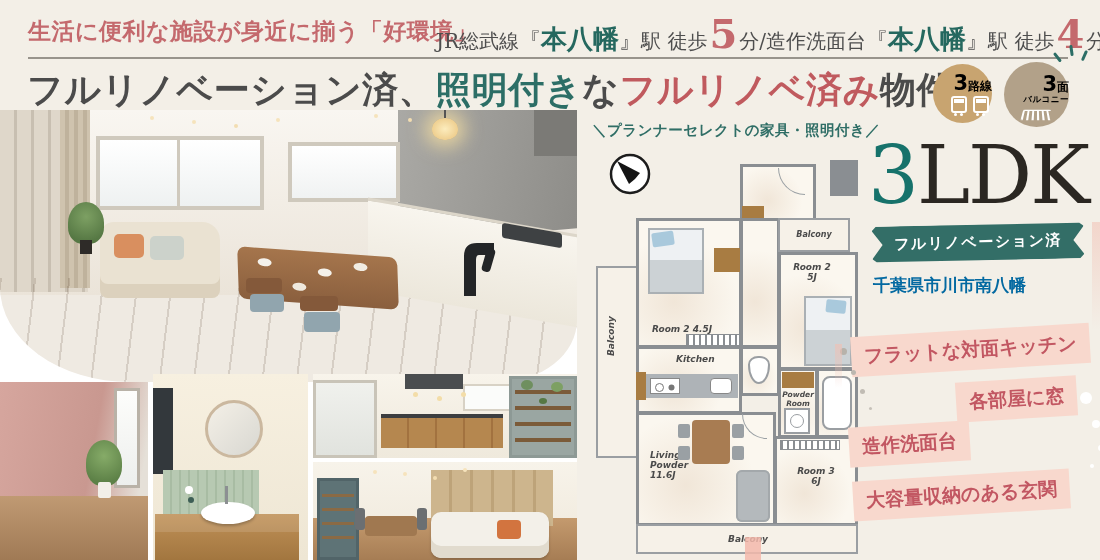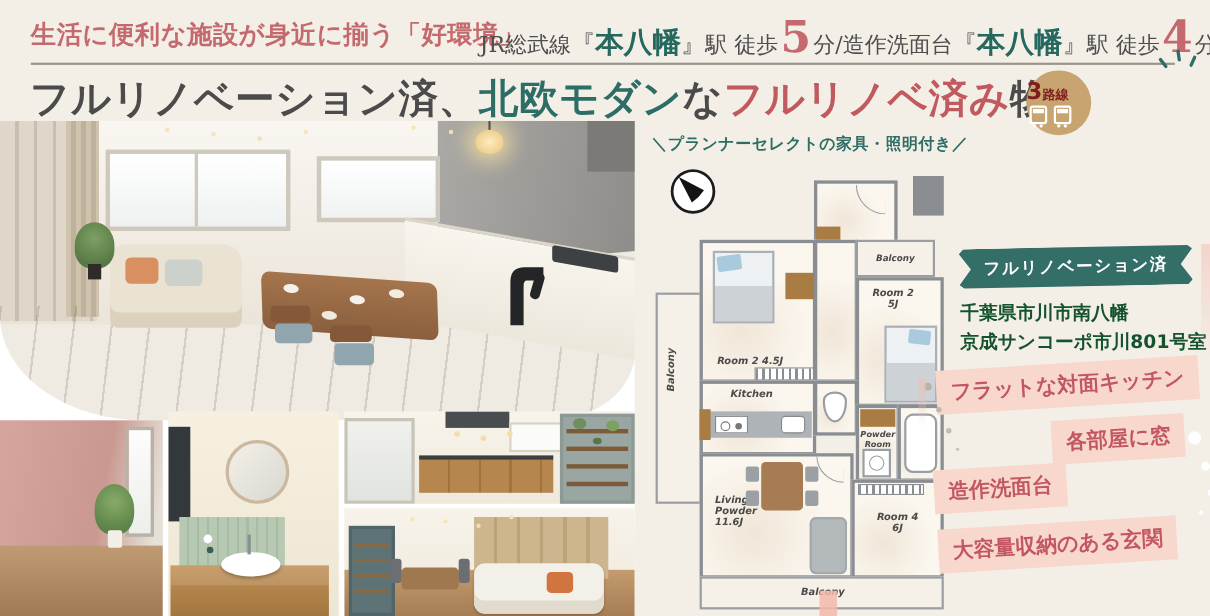--- a/index.html
+++ b/index.html
@@ -16,21 +16,21 @@
   .ac-b{color:#4e4e4e;font-size:22px;}
   .ac-num{color:#c4696d;font-size:40px;font-weight:bold;line-height:1;vertical-align:-5px;margin:0 2px;}
   .divider{position:absolute;left:28px;top:57px;width:1040px;height:2px;background:#98948c;}
 
   
   .title{position:absolute;left:27px;top:66px;font-size:36px;font-weight:bold;letter-spacing:.5px;
          color:#4b4b4b;white-space:nowrap;}
   .t-teal{color:#2c6e66;} .t-pink{color:#c05a5e;}
 
   
-  .badge{position:absolute;border-radius:50%;color:#7f1d1d;text-align:left;box-sizing:border-box;}
+  .badge{position:absolute;border-radius:50%;color:#000000;text-align:right;box-sizing:border-box;}
   .badge1{left:933px;top:64px;width:59px;height:59px;background:#c8a470;padding-top:7px;}
   .badge2{left:1004px;top:62px;width:65px;height:65px;background:#b2a189;padding-top:10px;}
   .b-num{font-size:21px;font-weight:bold;} .b-sm{font-size:12px;font-weight:bold;}
   .b-sub{font-size:8.5px;font-weight:bold;letter-spacing:.5px;margin-top:-2px;}
   .trains{margin-top:1px;}
   .train{display:inline-block;width:12px;height:13px;border:2px solid #fff;border-radius:3px;
          margin:0 3px 4px;position:relative;}
   .train::before{content:"";position:absolute;left:1px;right:1px;top:1px;height:4px;background:#fff;}
   .train::after{content:"";position:absolute;left:1px;bottom:-5px;width:3px;height:3px;border-radius:50%;
          background:#fff;box-shadow:6px 0 0 #fff;}
@@ -175,21 +175,21 @@
   .fp-arc{position:absolute;border:1.5px solid #9aa0a4;border-top:none;border-right:none;border-radius:0 0 0 100%;}
 
   
   .ldk{position:absolute;left:868px;top:136px;font-family:"DejaVu Serif",serif;font-size:80px;line-height:1;
        letter-spacing:-2px;color:#2b2722;white-space:nowrap;}
   .ldk .n{color:#16726b;}
   .ribbon{position:absolute;left:872px;top:224px;width:212px;height:37px;background:#336e67;color:#fff;
        font-size:15px;font-weight:bold;letter-spacing:1.5px;text-align:center;line-height:37px;
        transform:rotate(-1.5deg);
        clip-path:polygon(2% 0%,98% 4%,100% 12%,95% 50%,100% 88%,98% 100%,2% 96%,0% 88%,5% 50%,0% 12%);}
-  .address{position:absolute;left:873px;top:272px;font-size:17px;font-weight:bold;color:#14532d;line-height:26px;}
+  .address{position:absolute;left:873px;top:272px;font-size:17px;font-weight:bold;color:#0369a1;line-height:26px;}
   .tag{position:absolute;background:#f8d8cd;color:#c25762;font-size:19px;font-weight:bold;
        padding:7px 13px;white-space:nowrap;transform:rotate(-3.5deg);}
   .tag1{left:851px;top:330px;} .tag2{left:956px;top:379px;} .tag3{left:849px;top:424px;} .tag4{left:853px;top:475px;}
 
   
   .deco-gray-dots{position:absolute;left:840px;top:348px;width:7px;height:7px;border-radius:50%;background:#b7b2aa;
        box-shadow:10px 21px 0 -1px #bcb7af,19px 40px 0 -1px #c1bcb4,27px 57px 0 -2px #c6c1b9;}
   .deco-white-dots{position:absolute;left:1080px;top:392px;width:12px;height:12px;border-radius:50%;background:#fff;
        box-shadow:10px 26px 0 -2px #fff,15px 50px 0 -3px #fff,6px 68px 0 -4px #fff;}
   .deco-pink-a{position:absolute;left:835px;top:344px;width:7px;height:44px;background:linear-gradient(#f0c0b4,transparent);opacity:.65;}
@@ -201,26 +201,31 @@
 
 <div class="poster">
 
   <div class="catch">生活に便利な施設が身近に揃う「好環境」</div>
   <div class="access">
     <span>JR総武線</span><span class="ac-b">『</span><span class="ac-st">本八幡</span><span class="ac-b">』</span><span>駅 徒歩</span><span class="ac-num">5</span><span>分</span><span>/</span><span>造作洗面台</span><span class="ac-b">『</span><span class="ac-st">本八幡</span><span class="ac-b">』</span><span>駅 徒歩</span><span class="ac-num">4</span><span>分</span>
   </div>
   <div class="divider"></div>
 
   <div class="title">
-    <span>フルリノベーション済、</span><span class="t-teal">北欧モダン</span><span>な</span><span class="t-pink">フルリノベ済み</span><span>物件</span>
+    <span>フルリノベーション済、</span><span class="t-teal">照明付き</span><span>な</span><span class="t-pink">フルリノベ済み</span><span>物件</span>
   </div>
 
   <div class="badge badge1">
     <div><span class="b-num">3</span><span class="b-sm">路線</span></div>
     <div class="trains"><span class="train"></span><span class="train"></span></div>
+  </div>
+  <div class="badge badge2">
+    <div><span class="b-num">3</span><span class="b-sm">面</span></div>
+    <div class="b-sub">バルコニー</div>
+    <div class="balc-icon"></div>
   </div>
   <div class="sparkle">
     <span style="left:1056px;top:52px;transform:rotate(-38deg);"></span>
     <span style="left:1070px;top:45px;transform:rotate(-8deg);"></span>
     <span style="left:1083px;top:50px;transform:rotate(24deg);"></span>
   </div>
 
   <div class="collage-bg"></div>
 
   <div class="photo photo-main">
@@ -317,21 +322,21 @@
     <div class="fp-room" style="left:188px;top:124px;width:80px;height:118px;"></div>
     <div class="fp-label ctr" style="left:194px;top:134px;width:56px;">
       <div>Room 2</div>
       <div>5J</div>
     </div>
     <div class="fp-bed" style="left:214px;top:168px;width:48px;height:70px;"></div>
     <div class="fp-pillow" style="left:236px;top:172px;width:20px;height:13px;transform:rotate(6deg);"></div>
     <div class="fp-blanket" style="left:216px;top:202px;width:44px;height:34px;"></div>
 
     <div class="fp-room" style="left:46px;top:218px;width:106px;height:68px;"></div>
-    <div class="fp-label" style="left:74px;top:226px;">Kitchen</div>
+    <div class="fp-label" style="left:86px;top:226px;">Kitchen</div>
     <div class="fp-counter" style="left:54px;top:246px;width:94px;height:24px;"></div>
     <div class="fp-stove" style="left:60px;top:250px;width:30px;height:16px;"></div>
     <div class="fp-sinkk" style="left:120px;top:250px;width:20px;height:14px;"></div>
     <div class="fp-brown" style="left:46px;top:244px;width:10px;height:28px;"></div>
 
     <div class="fp-room" style="left:150px;top:218px;width:40px;height:50px;"></div>
     <div class="fp-toilet" style="left:158px;top:228px;width:22px;height:28px;"></div>
 
     <div class="fp-room" style="left:188px;top:240px;width:40px;height:70px;"></div>
     <div class="fp-brown" style="left:192px;top:244px;width:32px;height:16px;"></div>
@@ -354,32 +359,32 @@
     <div class="fp-tbl" style="left:102px;top:292px;width:38px;height:44px;"></div>
     <div class="fp-chair" style="left:88px;top:296px;width:12px;height:14px;"></div>
     <div class="fp-chair" style="left:142px;top:296px;width:12px;height:14px;"></div>
     <div class="fp-chair" style="left:88px;top:318px;width:12px;height:14px;"></div>
     <div class="fp-chair" style="left:142px;top:318px;width:12px;height:14px;"></div>
     <div class="fp-sofa" style="left:146px;top:342px;width:34px;height:52px;"></div>
 
     <div class="fp-room" style="left:184px;top:308px;width:84px;height:90px;"></div>
     <div class="fp-hatch" style="left:190px;top:312px;width:60px;height:10px;"></div>
     <div class="fp-label ctr" style="left:198px;top:338px;width:56px;">
-      <div>Room 4</div>
+      <div>Room 3</div>
       <div>6J</div>
     </div>
 
     <div class="fp-balc" style="left:46px;top:396px;width:222px;height:30px;"></div>
     <div class="fp-label ctr" style="left:130px;top:406px;width:56px;">Balcony</div>
   </div>
 
+  <div class="ldk"><span class="n">3</span><span>LDK</span></div>
   <div class="ribbon">フルリノベーション済</div>
   <div class="address">
     <div>千葉県市川市南八幡</div>
-    <div>京成サンコーポ市川801号室</div>
   </div>
   <div class="tag tag1">フラットな対面キッチン</div>
   <div class="tag tag2">各部屋に窓</div>
   <div class="tag tag3">造作洗面台</div>
   <div class="tag tag4">大容量収納のある玄関</div>
 
   <div class="deco-gray-dots"></div>
   <div class="deco-white-dots"></div>
   <div class="deco-pink-a"></div>
   <div class="deco-pink-b"></div>

